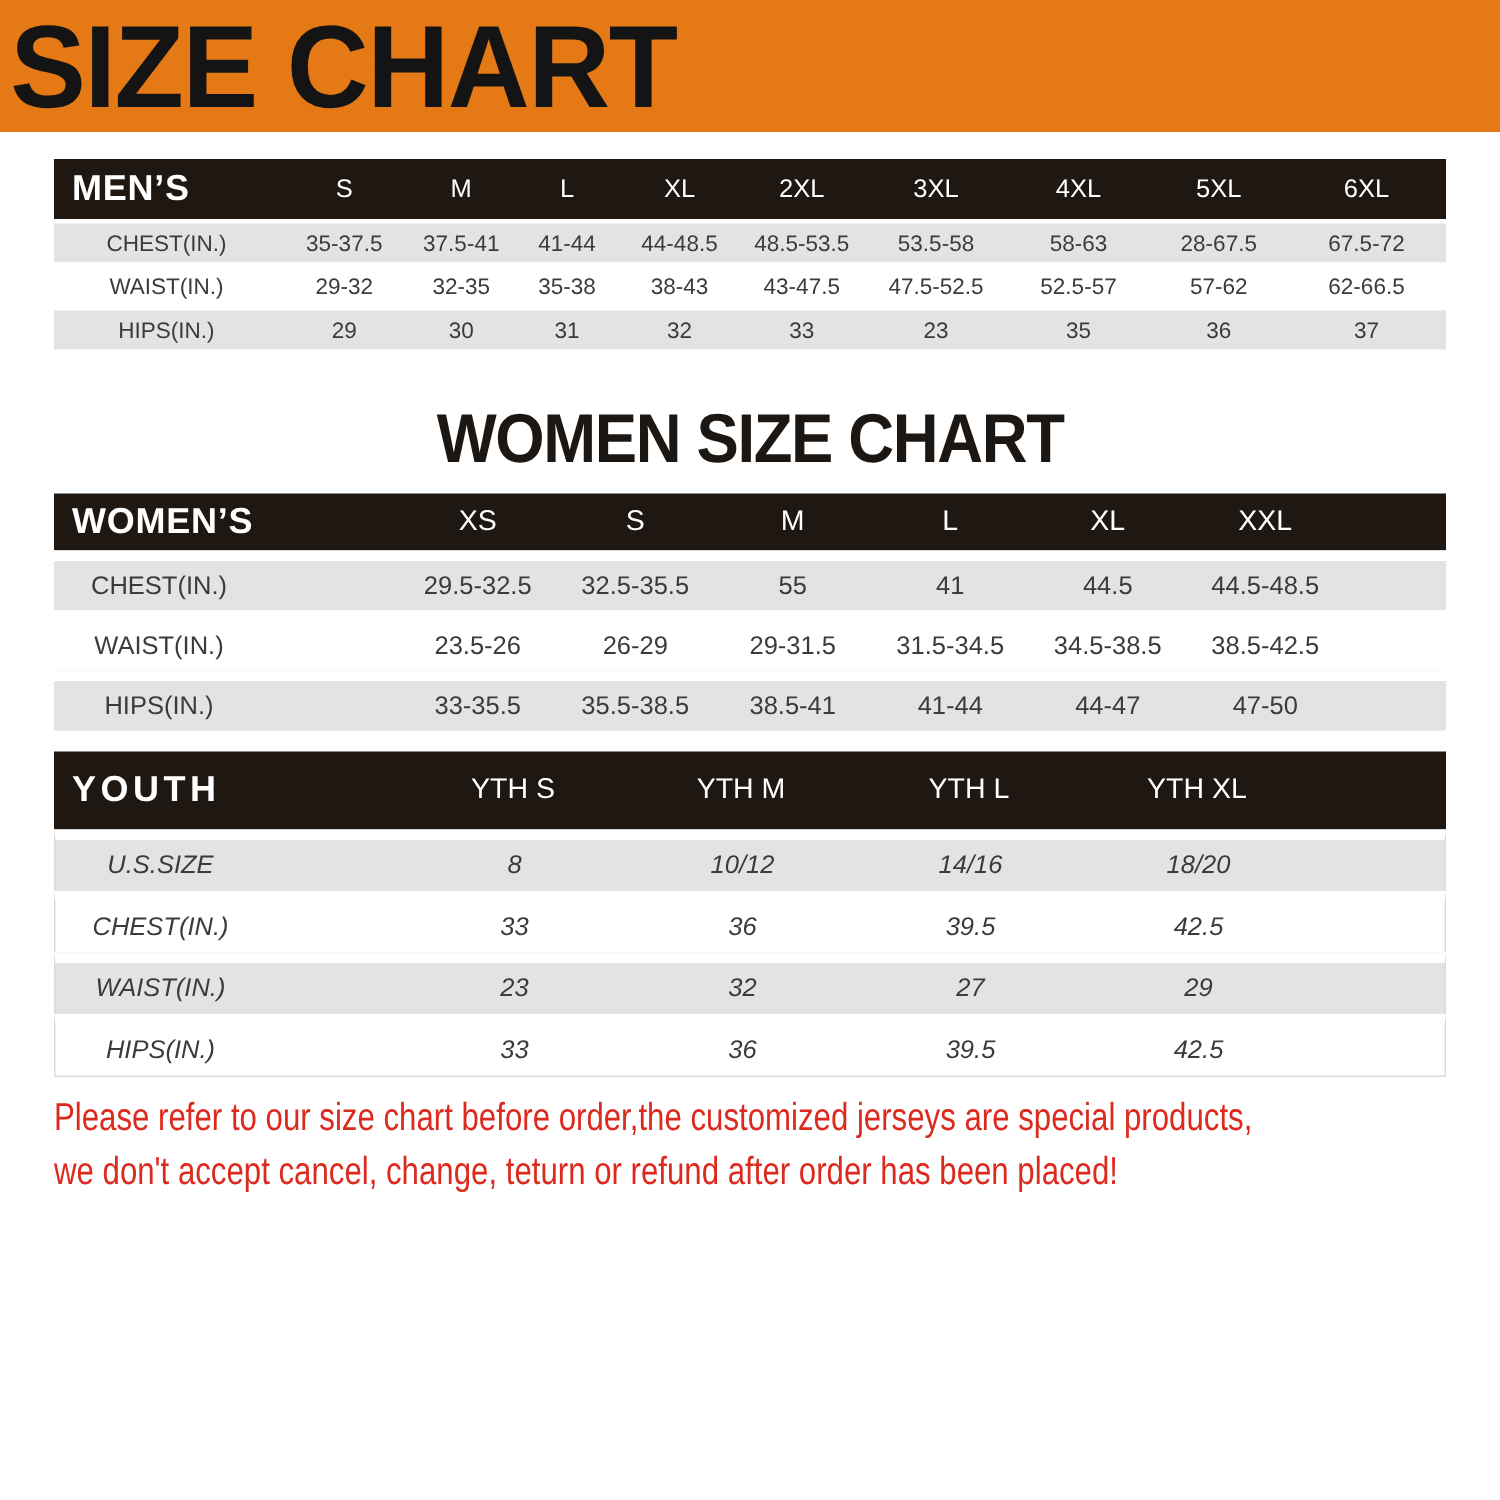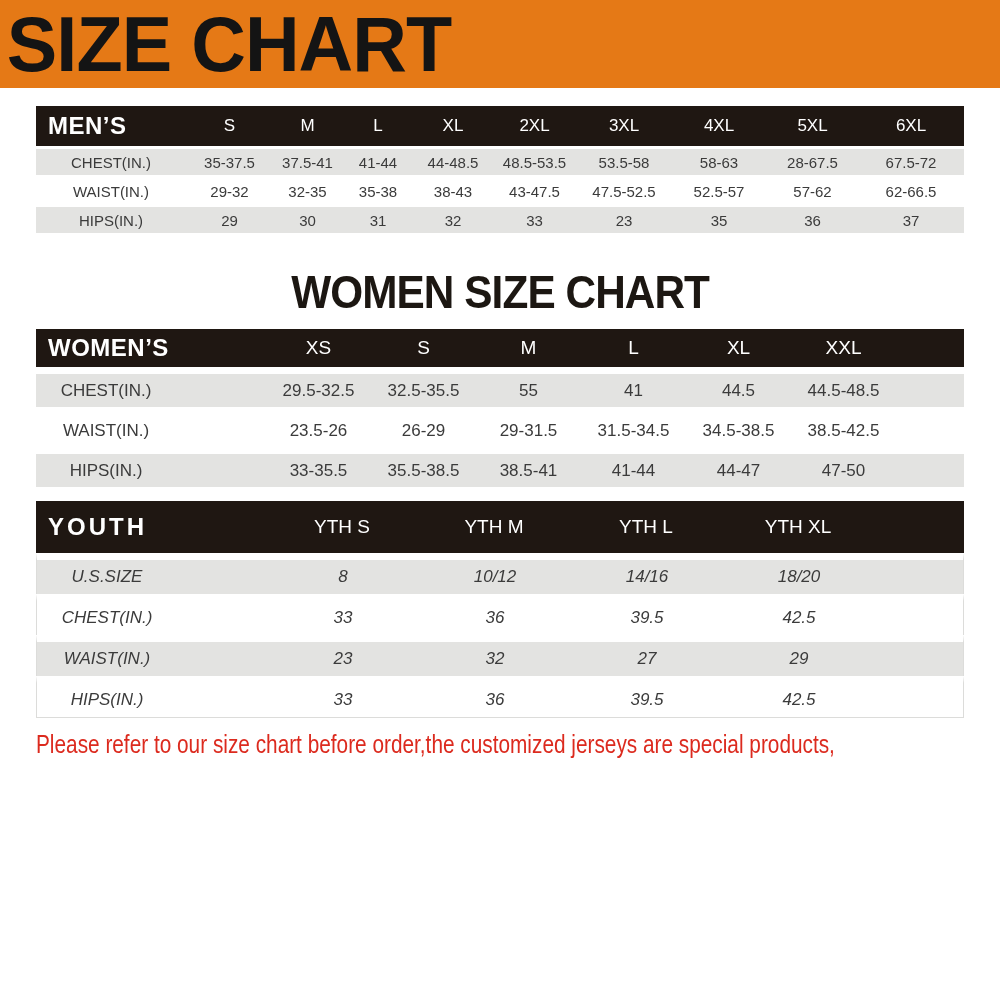--- a/index.html
+++ b/index.html
@@ -198,15 +198,16 @@
             <div class="tcell value">39.5</div>
             <div class="tcell value">42.5</div>
           </div>
         </div>
     </section>
 
   </main>
 
   <footer class="notice">
     <p><span class="notice-line">Please refer to our size chart before order,the customized jerseys are special products,</span></p>
+    <p><span class="notice-line">we don't accept cancel, change, teturn or refund after order has been placed!</span></p>
   </footer>
 
 </div>
 
 </body></html>

